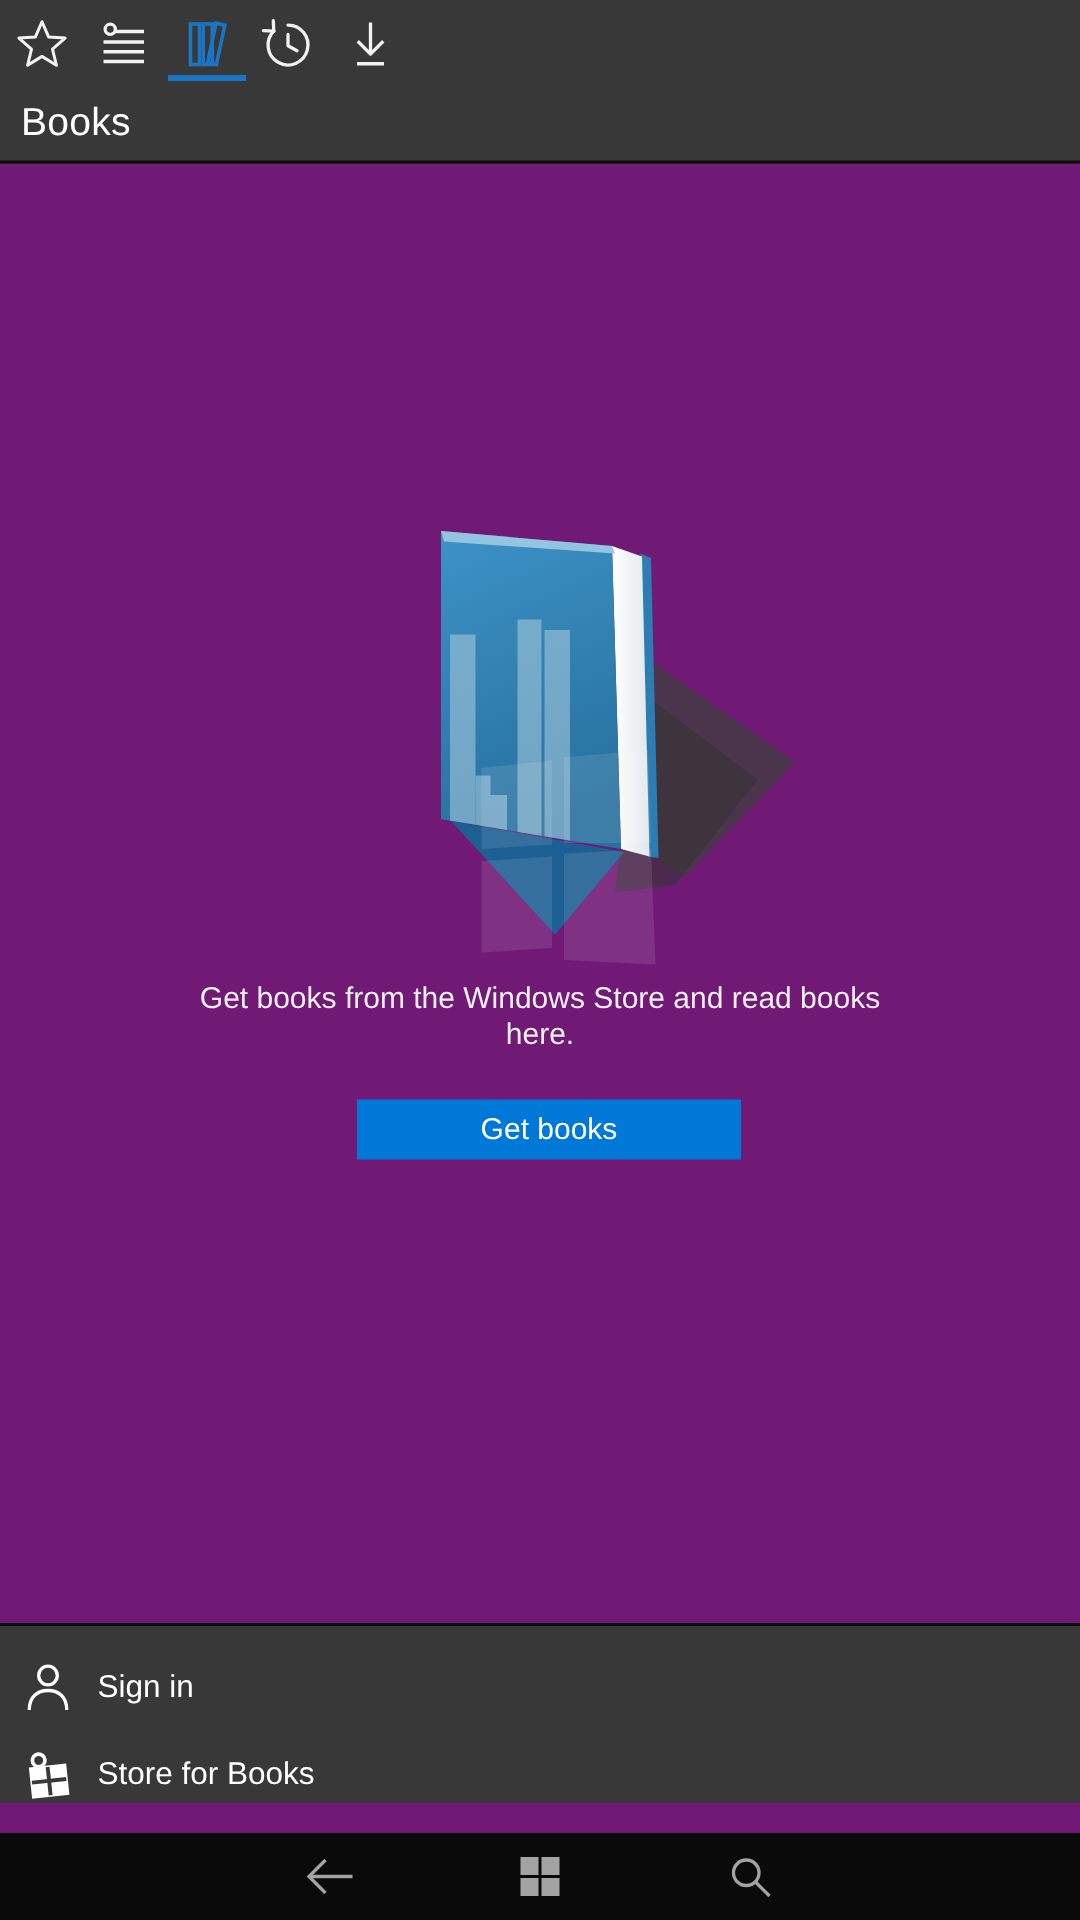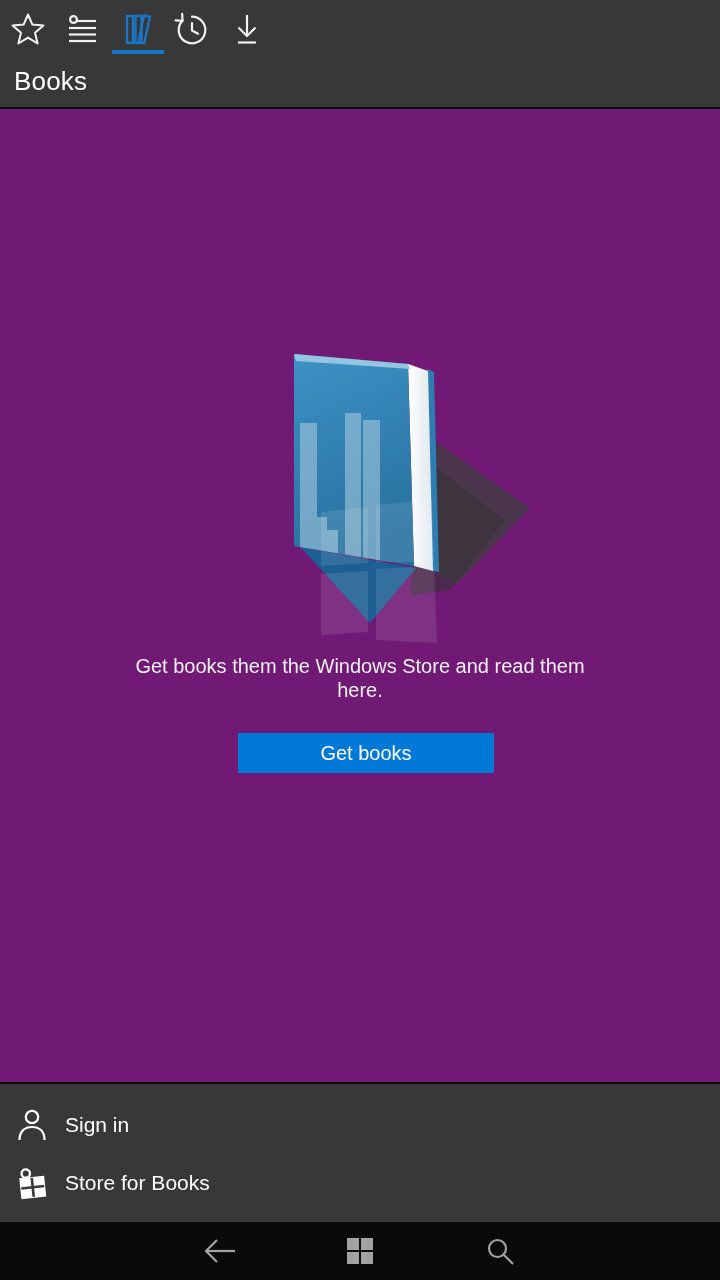--- a/index.html
+++ b/index.html
@@ -46,21 +46,21 @@
   }
   .get-books-btn {
     position: absolute; top: 622px; left: 238px;
     width: 256px; height: 40px;
     background: #0078d7; border: none; cursor: pointer;
     color: #ffffff; font-size: 20px; font-family: inherit;
     display: flex; align-items: center; justify-content: center;
   }
   
   .footer-menu {
-    position: absolute; top: 1082px; left: 0; right: 0; height: 140px;
+    position: absolute; top: 1082px; left: 0; right: 0; height: 120px;
     background: #383838; border-top: 2px solid #0b0b0b;
     padding-top: 12px;
   }
   .menu-row {
     height: 58px; display: flex; align-items: center;
     padding-left: 16px; gap: 17px; cursor: pointer;
   }
   .menu-row .label { font-size: 21px; color: #ffffff; font-weight: 400; }
   
   .navbar {
@@ -186,21 +186,21 @@
 
         <g fill="#ffffff" opacity="0.1">
           <polygon points="71,172 118,167 118,223 71,226"></polygon>
           <polygon points="126,165 182,160 184,222 126,222"></polygon>
           <polygon points="71,234 118,231 118,292 71,295"></polygon>
           <polygon points="126,229 184,226 187,303 126,300"></polygon>
         </g>
       </svg>
     </div>
 
-    <div class="empty-desc">Get books them the Windows Store and read them here.</div>
+    <div class="empty-desc">Get books from the Windows Store and read books here.</div>
     <button class="get-books-btn">Get books</button>
   </div>
 
   <div class="footer-menu">
 
     <div class="menu-row">
       <span>
         <svg width="32" height="36" viewBox="0 0 32 36">
           <g stroke="#ffffff" stroke-width="2.2" fill="none">
             <circle cx="16" cy="10" r="6.2"></circle>

